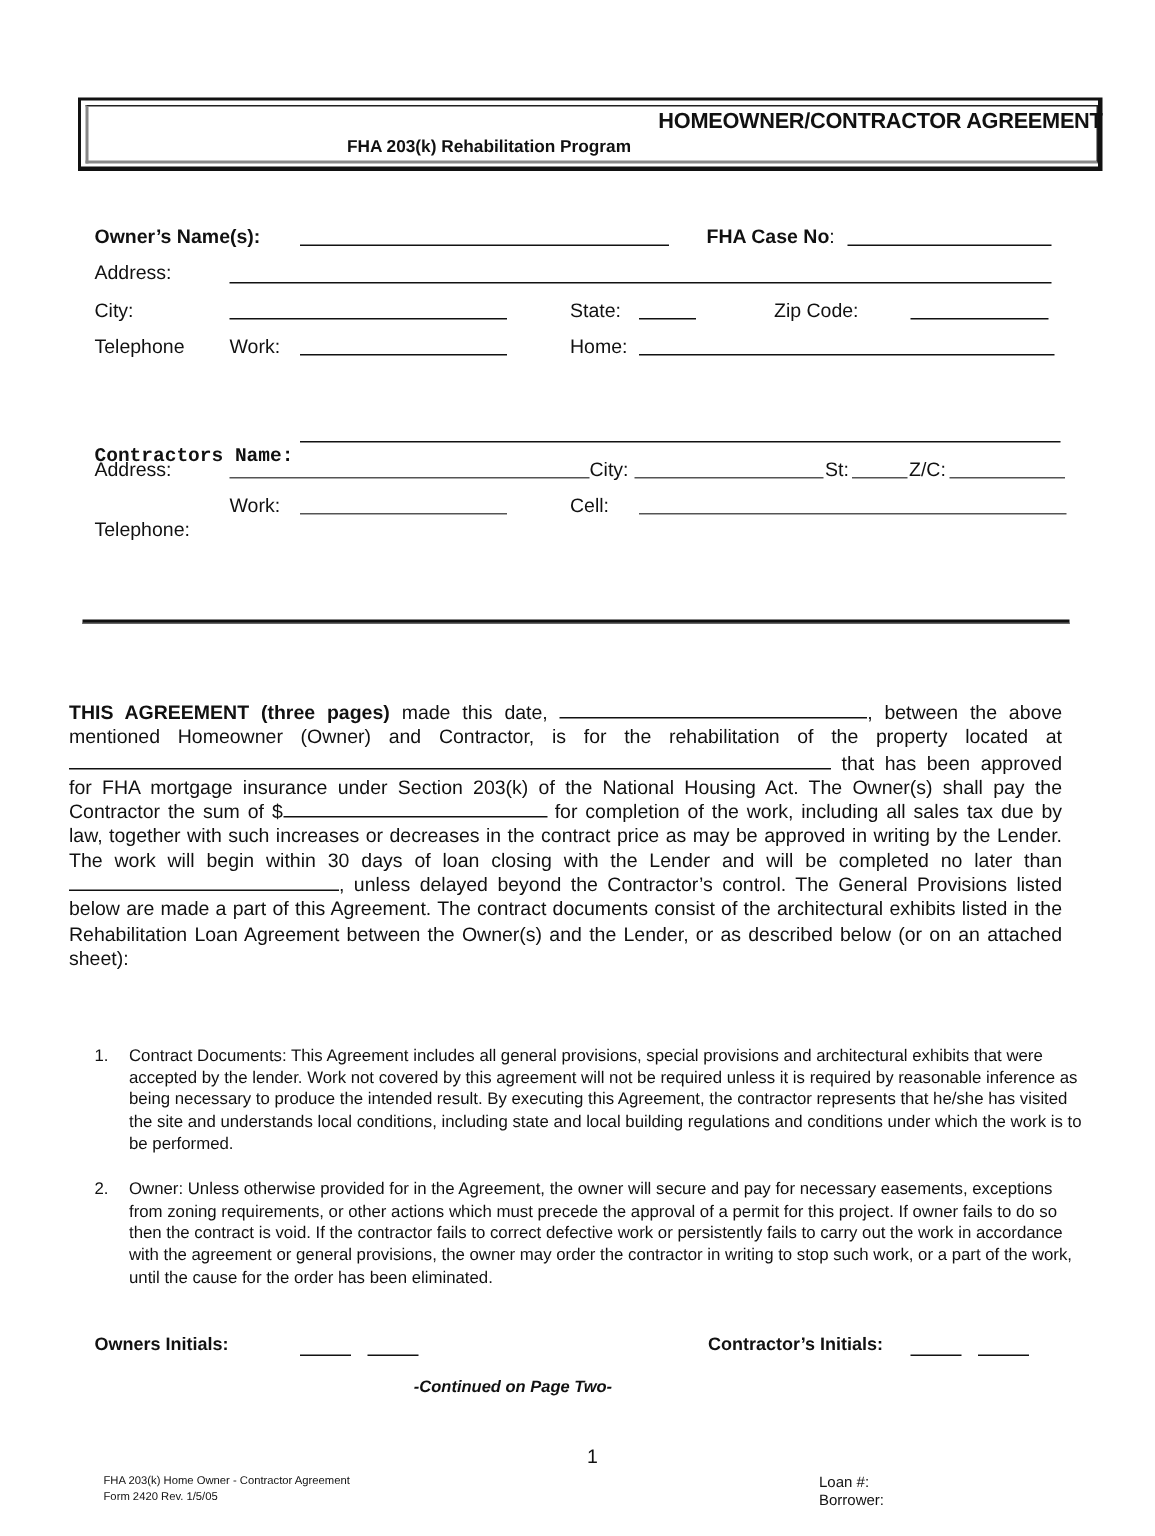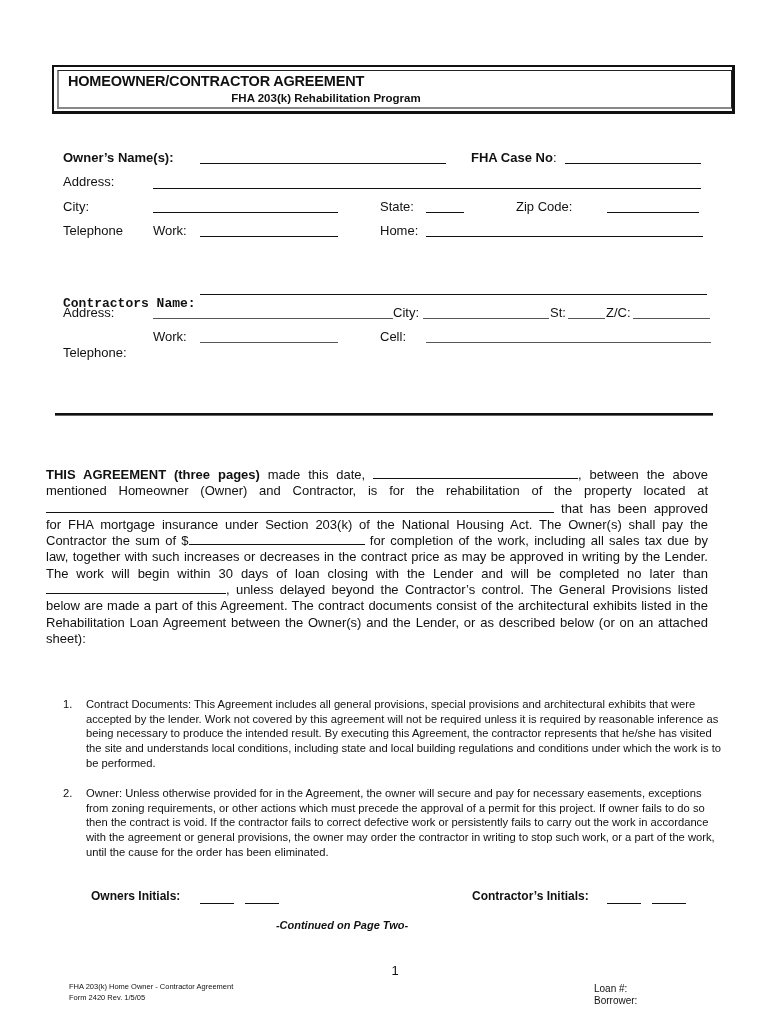--- a/index.html
+++ b/index.html
@@ -12,22 +12,22 @@
       left: 52px; top: 65px; width: 683px; height: 49px;
       border: 2px solid #111; border-right-width: 3px; border-bottom-width: 3px;
       box-sizing: border-box;
     }
     .frame-inner {
       left: 57px; top: 70px; width: 675px; height: 39px;
       border: 1px solid #222; border-left: 2px solid #888; border-bottom: 2px solid #888;
       box-sizing: border-box;
     }
     .title {
-      left: 52px; width: 683px; top: 73px; text-align: left;
-      font-weight: bold; font-size: 14.5px; letter-spacing: -0.2px; margin-left: 16px;
+      left: 52px; width: 683px; top: 73px; text-align: right;
+      font-weight: bold; font-size: 14.5px; letter-spacing: -0.2px;
     }
     .subtitle {
       left: 52px; width: 548px; top: 92px; text-align: center;
       font-weight: bold; font-size: 11.5px;
     }
     .lbl { font-size: 13px; white-space: nowrap; }
     .b { font-weight: bold; }
     .line { height: 0; border-bottom: 1px solid #111; }
     .dline { height: 0; border-bottom: 1px solid #555; }
     .hr-double {
@@ -39,21 +39,21 @@
       font-size: 13px; line-height: 16.3px; text-align: justify;
     }
     .para .ul { display: inline-block; border-bottom: 1px solid #111; height: 11px; vertical-align: baseline; }
     .list { left: 63px; width: 660px; font-size: 11.2px; line-height: 14.7px; }
     .list .num { position: absolute; left: 0; top: 0; }
     .list .txt { margin-left: 23px; }
     .initials-lbl { font-size: 12px; font-weight: bold; }
     .continued { left: 0; width: 684px; text-align: center; top: 919px; font-size: 11px; font-weight: bold; font-style: italic; }
     .pagenum { left: 0; width: 790px; text-align: center; top: 963px; font-size: 13px; }
     .foot { font-size: 7.5px; line-height: 11px; }
-    .foot-r { font-size: 10px; line-height: 12px; margin-left: 48px; }
+    .foot-r { font-size: 10px; line-height: 12px; }
   </style>
 </head>
 <body>
 
 <div class="abs frame-outer"></div>
 <div class="abs frame-inner"></div>
 <div class="abs title">HOMEOWNER/CONTRACTOR AGREEMENT</div>
 <div class="abs subtitle">FHA 203(k) Rehabilitation Program</div>
 
 <div class="abs lbl b" style="left:63px;top:150px;">Owner’s Name(s):</div>
@@ -105,21 +105,21 @@
 
 <div class="abs list" style="top:697px;">
   <span class="num">1.</span>
   <div class="txt">Contract Documents:  This Agreement includes all general provisions, special provisions and architectural exhibits that were accepted by the lender.  Work not covered by this agreement will not be required unless it is required by reasonable inference as being necessary to produce the intended result.  By executing this Agreement, the contractor represents that he/she has visited the site and understands local conditions, including state and local building regulations and conditions under which the work is to be performed.</div>
 </div>
 <div class="abs list" style="top:786px;">
   <span class="num">2.</span>
   <div class="txt">Owner: Unless otherwise provided for in the Agreement, the owner will secure and pay for necessary easements, exceptions from zoning requirements, or other actions which must precede the approval of a permit for this project.  If owner fails to do so then the contract is void.  If the contractor fails to correct defective work or persistently fails to carry out the work in accordance with the agreement or general provisions, the owner may order the contractor in writing to stop such work, or a part of the work, until the cause for the order has been eliminated.</div>
 </div>
 
-<div class="abs initials-lbl" style="left:63px;top:889px;margin-left:28px;">Owners Initials:</div>
+<div class="abs initials-lbl" style="left:63px;top:889px;">Owners Initials:</div>
 <div class="abs line" style="left:200px;top:903px;width:34px;"></div>
 <div class="abs line" style="left:245px;top:903px;width:34px;"></div>
 <div class="abs initials-lbl" style="left:472px;top:889px;">Contractor’s Initials:</div>
 <div class="abs line" style="left:607px;top:903px;width:34px;"></div>
 <div class="abs line" style="left:652px;top:903px;width:34px;"></div>
 
 <div class="abs continued">-Continued on Page Two-</div>
 
 <div class="abs pagenum">1</div>
 <div class="abs foot" style="left:69px;top:981px;">

